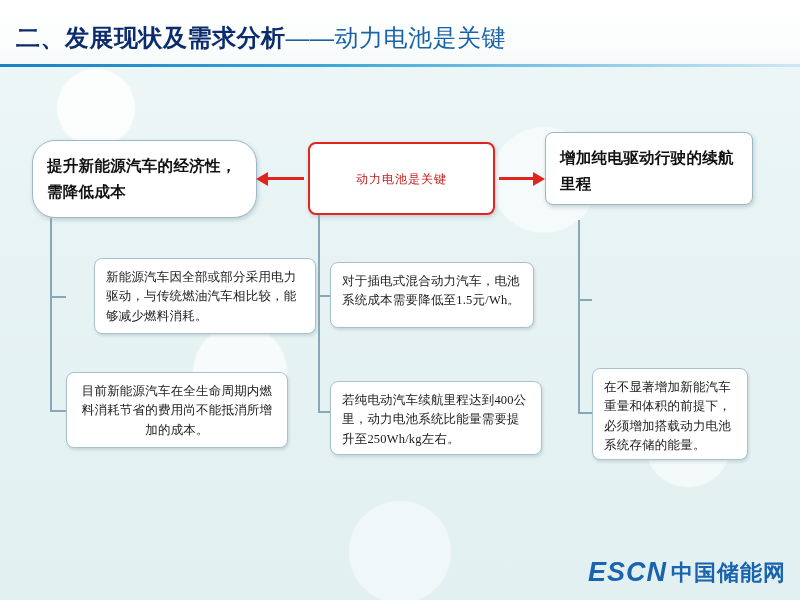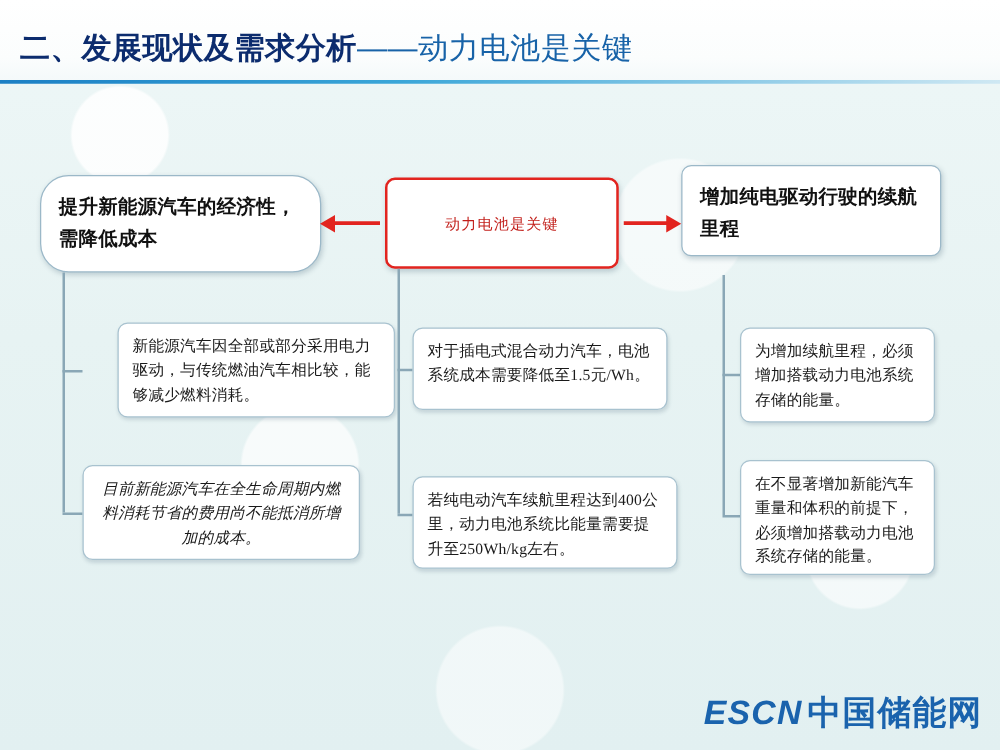--- a/index.html
+++ b/index.html
@@ -84,21 +84,21 @@
   .detail-box {
     border: 1px solid #a8c2cf;
     box-shadow: 1px 2px 3px rgba(60,90,110,0.18);
     font-size: 12.5px;
     color: #1a1a1a;
     line-height: 1.55;
     padding: 9px 11px;
     font-family: "Liberation Serif", serif;
     letter-spacing: 0.2px;
   }
-  .detail-box.centered { text-align: center; font-style: italic; }
+  .detail-box.centered { text-align: center; }
 
   
   .conn {
     position: absolute;
     background: #8aa7b6;
   }
   .conn-v { width: 1.5px; }
   .conn-h { height: 1.5px; }
   .arrow-red {
     position: absolute;
@@ -125,21 +125,21 @@
     white-space: nowrap;
   }
   #logo .escn {
     font-size: 27px;
     font-weight: bold;
     font-style: italic;
     color: #1a63ad;
     letter-spacing: 1px;
   }
   #logo .cn {
-    font-size: 27px;
+    font-size: 22px;
     font-weight: bold;
     color: #1a63ad;
     letter-spacing: 1px;
   }
 </style>
 </head>
 <body>
 
 <div id="slide">
 
@@ -173,21 +173,20 @@
   <div class="conn conn-h" style="left:318px; top:295px; width:12px;"></div>
   <div class="conn conn-h" style="left:318px; top:411px; width:12px;"></div>
 
   <div class="box detail-box" style="left:330px; top:262px; width:204px; height:66px;">对于插电式混合动力汽车，电池系统成本需要降低至1.5元/Wh。</div>
   <div class="box detail-box" style="left:330px; top:381px; width:212px; height:74px;">若纯电动汽车续航里程达到400公里，动力电池系统比能量需要提升至250Wh/kg左右。</div>
 
   <div class="conn conn-v" style="left:578px; top:220px; height:192px;"></div>
   <div class="conn conn-h" style="left:578px; top:299px; width:14px;"></div>
   <div class="conn conn-h" style="left:578px; top:412px; width:14px;"></div>
 
-  <div class="box detail-box" style="left:592px; top:262px; width:156px; height:76px;">为增加续航里程，必须增加搭载动力电池系统存储的能量。</div>
   <div class="box detail-box" style="left:592px; top:368px; width:156px; height:92px;">在不显著增加新能汽车重量和体积的前提下，必须增加搭载动力电池系统存储的能量。</div>
 
   <div id="logo">
     <span class="escn">ESCN</span>
     <span class="cn">中国储能网</span>
   </div>
 
 </div>
 
 </body></html>

